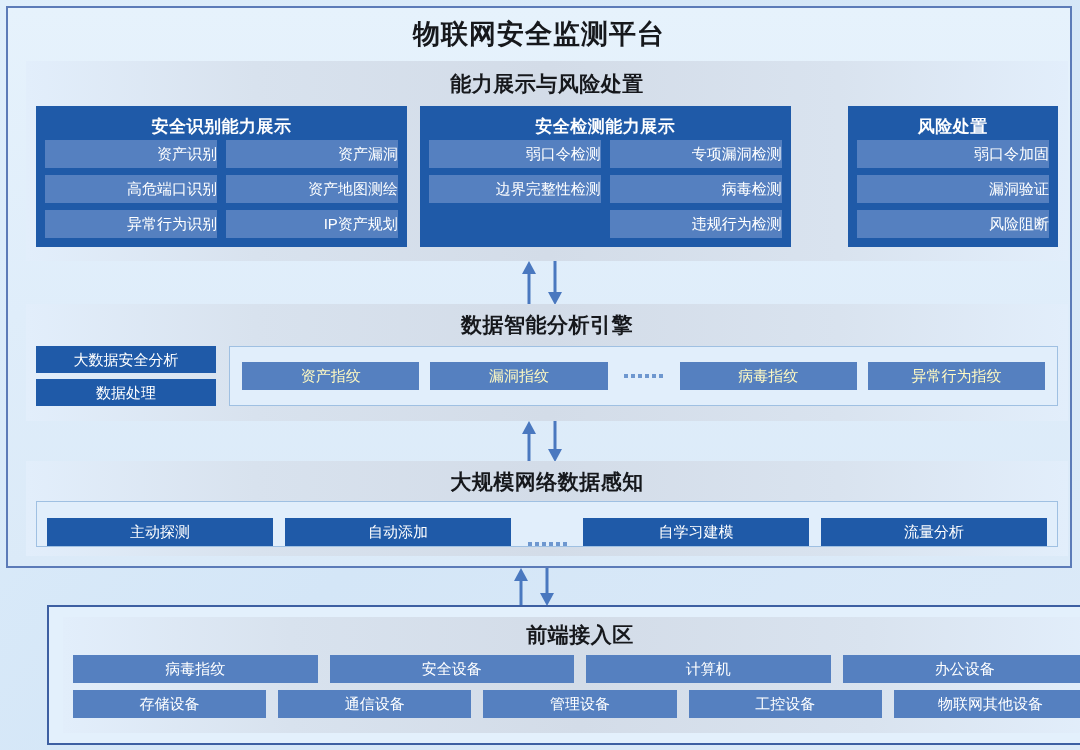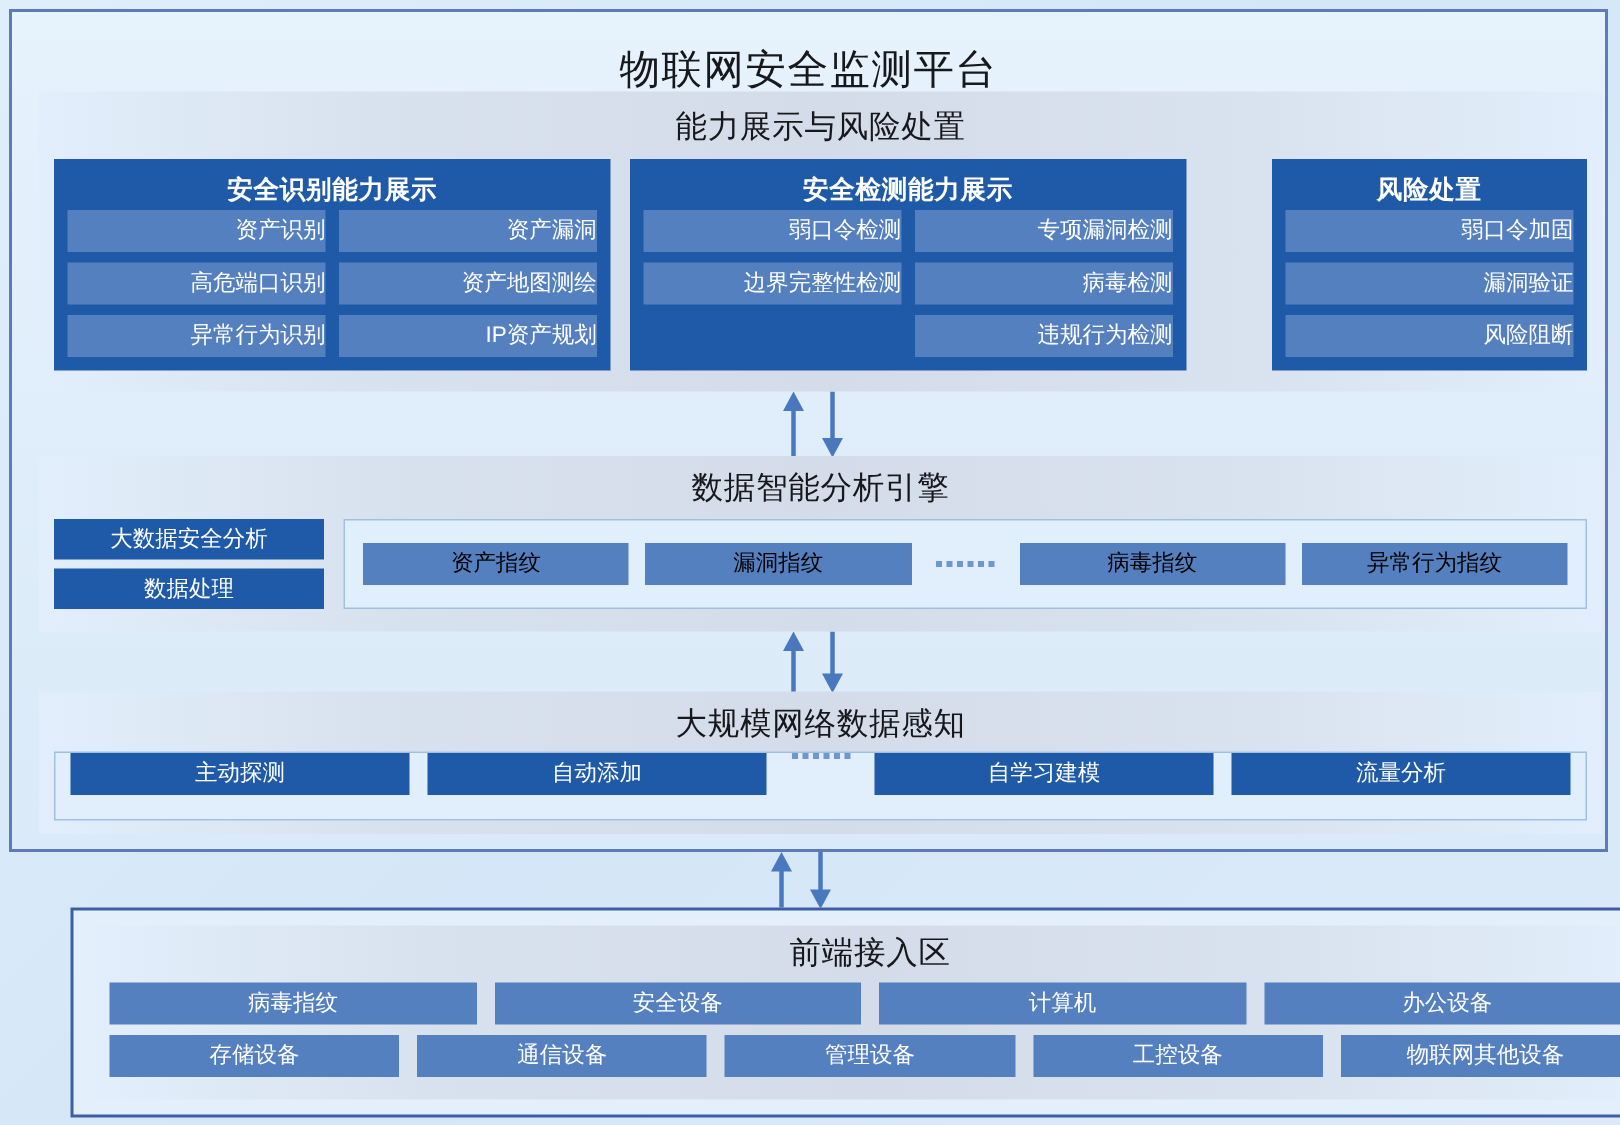--- a/index.html
+++ b/index.html
@@ -31,38 +31,38 @@
     height: 562px;
     box-sizing: border-box;
     border: 2px solid #5c7bb8;
     background: linear-gradient(180deg, #e6f2fc 0%, #dfedfa 55%, #dbeaf8 100%);
   }
 
   
   .platform-title {
     position: absolute;
     left: 0; right: 0;
-    top: 20px;
+    top: 8px;
     text-align: center;
     font-size: 27px;
-    font-weight: normal;
+    font-weight: bold;
     color: #16181c;
     letter-spacing: 1px;
   }
 
   
   .section {
     position: absolute;
     box-sizing: border-box;
     background: linear-gradient(90deg, #e2eefb 0%, #d8e2ee 22%, #d3dce8 50%, #d9e3ef 78%, #e2eefb 100%);
   }
   .section-title {
     text-align: center;
     font-size: 21px;
-    font-weight: normal;
+    font-weight: bold;
     color: #16181c;
     letter-spacing: 0.5px;
   }
 
   
   #sec-capability {
     left: 18px;
     top: 53px;
     width: 1042px;
     height: 200px;
@@ -154,21 +154,21 @@
     border: 1px solid #9fc0e2;
     background: #e1eefb;
     display: flex;
     align-items: center;
     padding: 0 12px;
     gap: 0px;
     height: 60px;
   }
   .fp-chip {
     background: #5580c0;
-    color: #000000;
+    color: #fef9c3;
     font-size: 15px;
     text-align: center;
     line-height: 28px;
     height: 28px;
     flex: 1;
     white-space: nowrap;
   }
   .fp-gap { width: 11px; flex: none; }
   .dots {
     flex: none;
@@ -196,21 +196,21 @@
   .perception-box {
     position: absolute;
     left: 10px;
     right: 10px;
     top: 40px;
     height: 46px;
     box-sizing: border-box;
     border: 1px solid #9fc0e2;
     background: #e1eefb;
     display: flex;
-    align-items: flex-start;
+    align-items: flex-end;
     padding: 0 10px;
   }
   .pc-chip {
     background: #1f5aa8;
     color: #ffffff;
     font-size: 15px;
     text-align: center;
     line-height: 28px;
     height: 28px;
     flex: 1;

